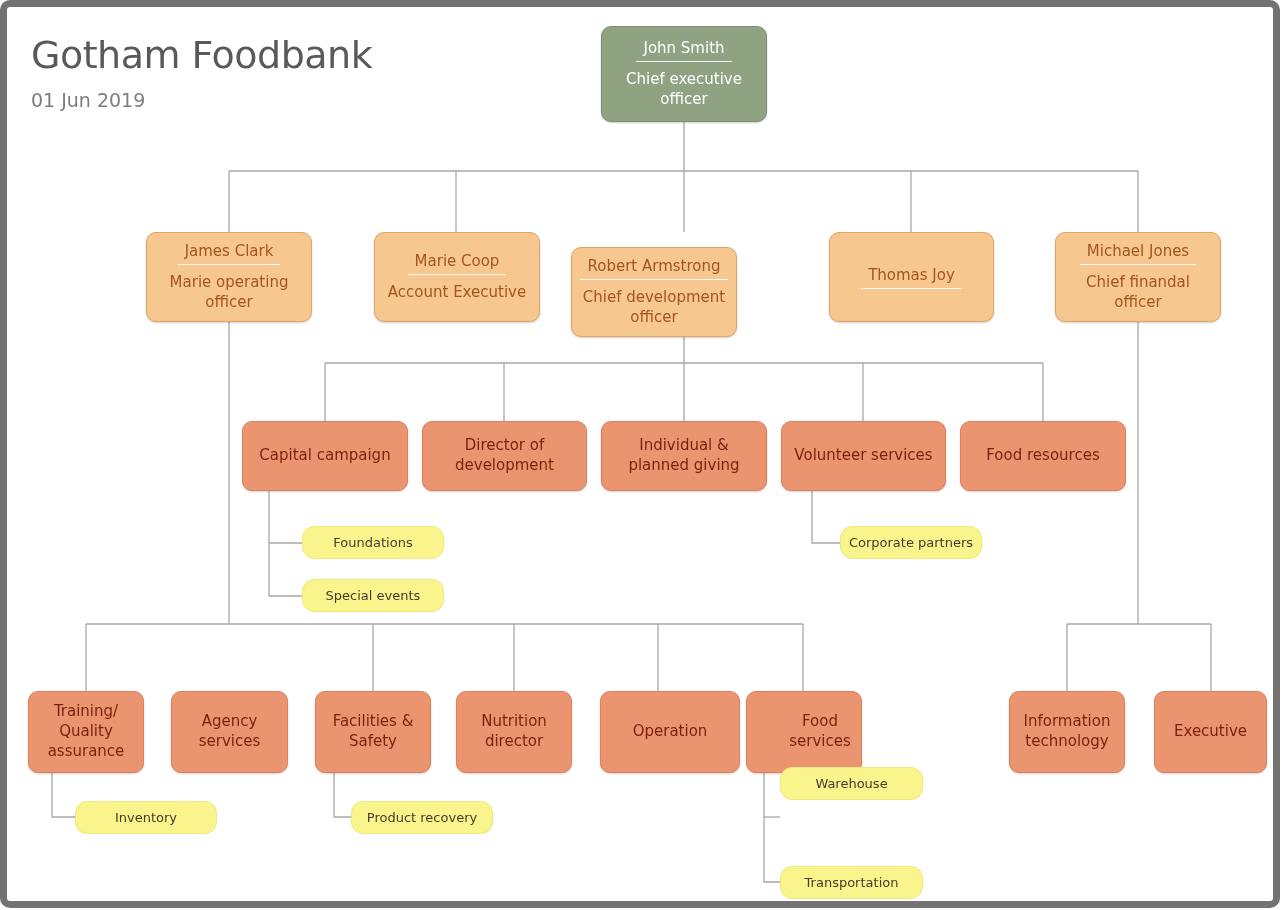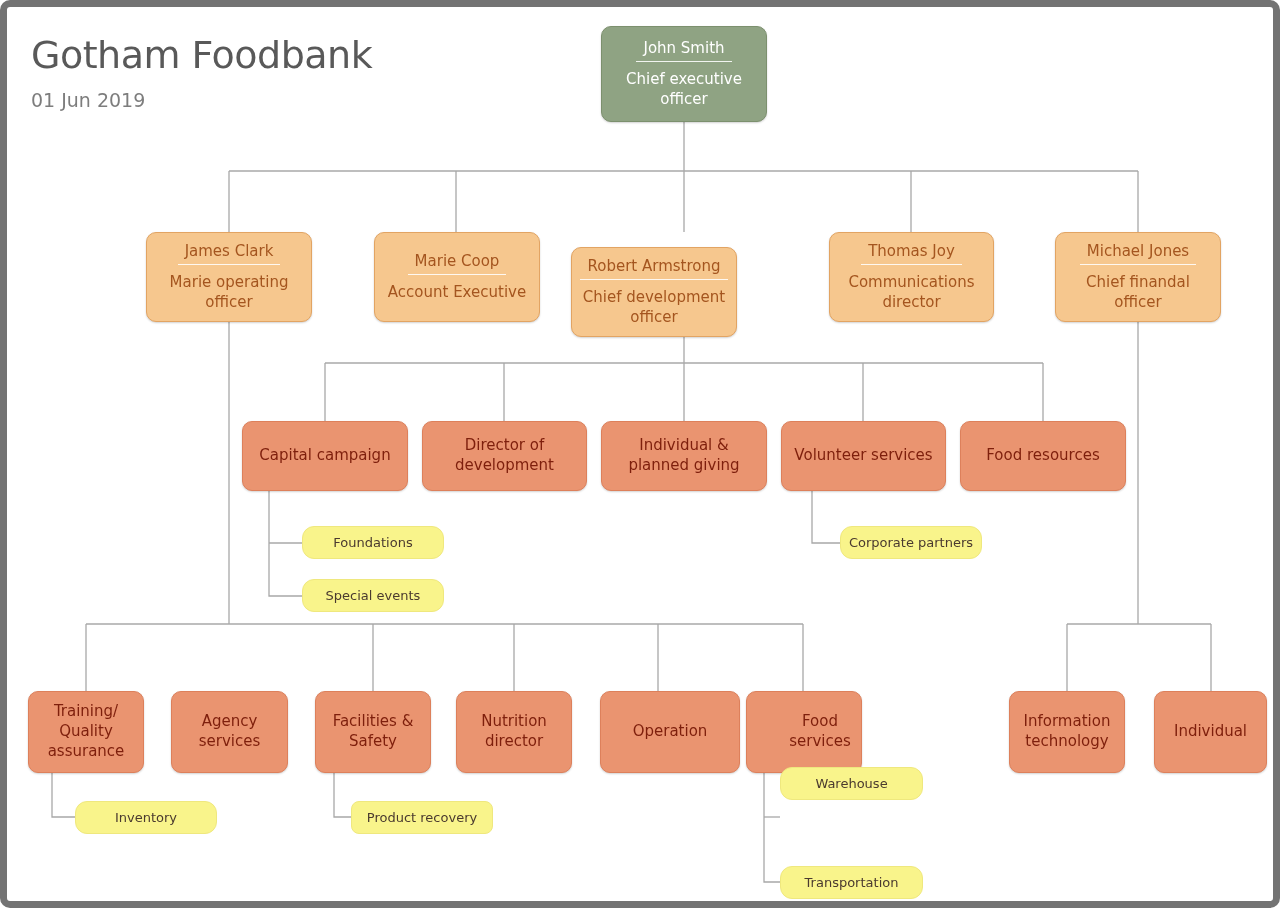--- a/index.html
+++ b/index.html
@@ -82,21 +82,20 @@
   <div class="node lv-exec" style="left:367px;top:225px;width:166px;height:90px;">
     <span class="nm">Marie Coop</span>
     <span class="role">Account Executive</span>
   </div>
   <div class="node lv-exec" style="left:564px;top:225px;width:166px;height:90px;margin-top:15px;">
     <span class="nm">Robert Armstrong</span>
     <span class="role">Chief development officer</span>
   </div>
   <div class="node lv-exec" style="left:822px;top:225px;width:165px;height:90px;">
     <span class="nm">Thomas Joy</span>
-    <span class="role">Communications director</span>
   </div>
   <div class="node lv-exec" style="left:1048px;top:225px;width:166px;height:90px;">
     <span class="nm">Michael Jones</span>
     <span class="role">Chief finandal officer</span>
   </div>
 
   <div class="node lv-dept" style="left:235px;top:414px;width:166px;height:70px;">
     <span class="lbl">Capital campaign</span>
   </div>
   <div class="node lv-dept" style="left:415px;top:414px;width:165px;height:70px;">
@@ -137,27 +136,27 @@
   <div class="node lv-dept" style="left:593px;top:684px;width:140px;height:82px;">
     <span class="lbl">Operation</span>
   </div>
   <div class="node lv-dept" style="left:739px;top:684px;width:116px;height:82px;padding-left:32px;">
     <span class="lbl">Food services</span>
   </div>
   <div class="node lv-dept" style="left:1002px;top:684px;width:116px;height:82px;">
     <span class="lbl">Information technology</span>
   </div>
   <div class="node lv-dept" style="left:1147px;top:684px;width:113px;height:82px;">
-    <span class="lbl">Individual</span>
+    <span class="lbl">Executive</span>
   </div>
 
   <div class="node lv-sub" style="left:68px;top:794px;width:142px;height:33px;">
     <span class="lbl">Inventory</span>
   </div>
-  <div class="node lv-sub" style="left:344px;top:794px;width:142px;height:33px;border-radius:8px;">
+  <div class="node lv-sub" style="left:344px;top:794px;width:142px;height:33px;">
     <span class="lbl">Product recovery</span>
   </div>
   <div class="node lv-sub" style="left:773px;top:760px;width:143px;height:33px;">
     <span class="lbl">Warehouse</span>
   </div>
   <div class="node lv-sub" style="left:773px;top:859px;width:143px;height:33px;">
     <span class="lbl">Transportation</span>
   </div>
 
 </div>

